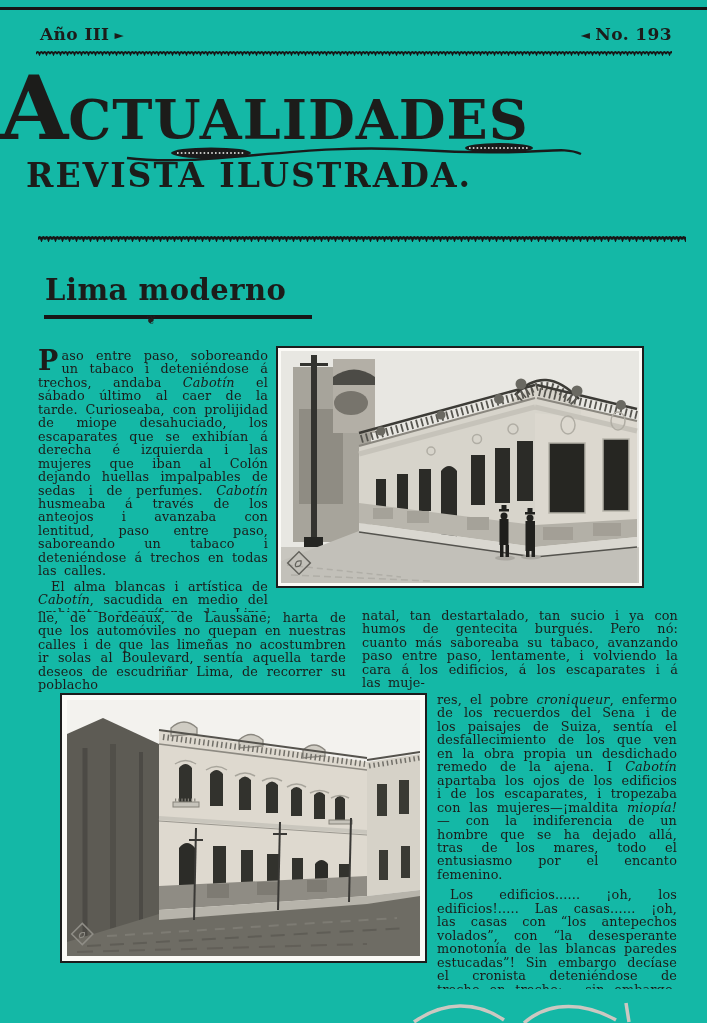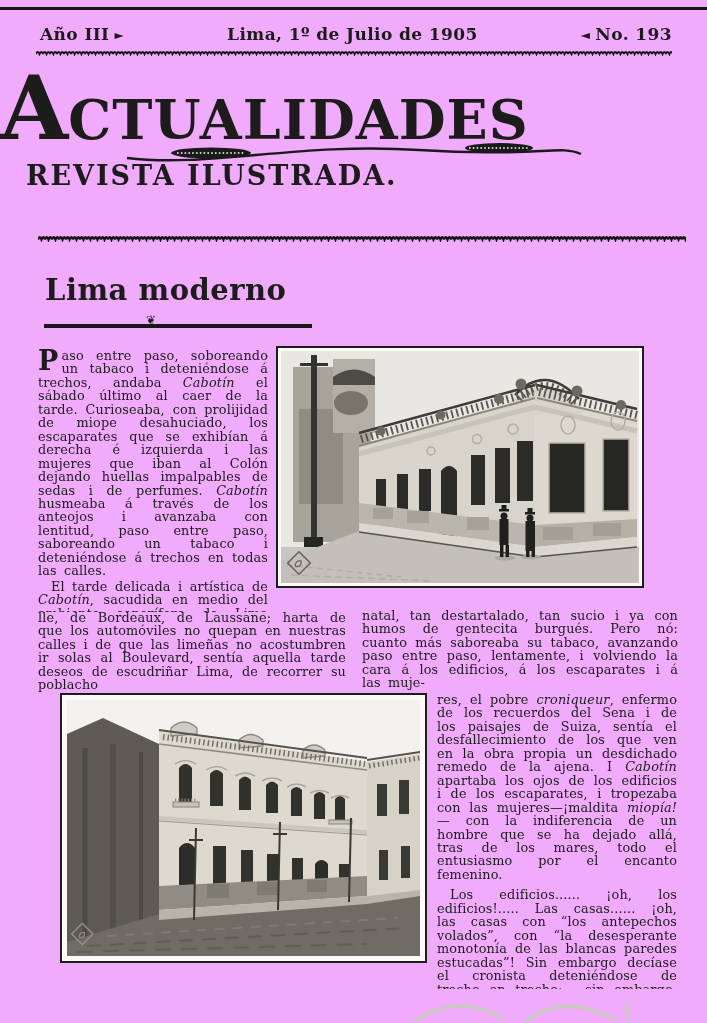--- a/index.html
+++ b/index.html
@@ -1,18 +1,18 @@
 <!DOCTYPE html>
 <html><head>
 <meta charset="utf-8">
 <style>
   html,body{margin:0;padding:0;background:#ffffff;}
   .page{
     position:relative;width:707px;height:1023px;margin:0 auto;
-    background:#f0abfc;color:#1c1c1a;overflow:hidden;
+    background:#14b8a6;color:#1c1c1a;overflow:hidden;
     font-family:"DejaVu Serif","Liberation Serif",serif;
   }
   
   .rule-top{position:absolute;left:0;top:7px;width:707px;height:3px;background:#161616;}
   .masthead-row{
     position:absolute;top:24px;left:40px;width:632px;
     display:flex;justify-content:space-between;align-items:baseline;
     font-weight:bold;font-size:17px;letter-spacing:.4px;white-space:nowrap;
   }
   .mh-left,.mh-right{display:flex;align-items:baseline;gap:5px;}
@@ -21,27 +21,27 @@
   .wavy-1{top:48px;left:36px;}
   .wavy-2{top:233px;left:38px;}
   
   .logo{position:absolute;top:76px;left:0;width:707px;text-align:left;}
   .logo-title{
     font-size:54px;line-height:64px;font-weight:bold;letter-spacing:1px;margin:0;
   }
   .logo-title::first-letter{font-size:88px;letter-spacing:0;}
   .logo-flourish{display:block;margin:-14px auto -6px auto;}
   .logo-subtitle{
-    font-size:27px;line-height:36px;font-weight:bold;letter-spacing:2px;margin:0 0 14px 26px;
+    font-size:33px;line-height:36px;font-weight:bold;letter-spacing:2px;margin:0 0 14px 26px;
   }
   
   .article-title{
     position:absolute;left:44px;top:274px;margin:0;
     font-size:29px;line-height:32px;font-weight:bold;letter-spacing:.5px;
-    border-bottom:4px solid #171717;padding:0 26px 18px 1px;
+    border-bottom:4px solid #171717;padding:0 26px 9px 1px;
   }
   .title-ornament{position:absolute;left:146px;top:313px;font-size:12px;color:#222;}
   
   .btxt{
     position:absolute;font-size:12.8px;line-height:13.45px;
     text-align:justify;letter-spacing:.15px;word-spacing:3px;
   }
   .btxt p{margin:0;}
   .btxt p.indent{text-indent:13px;}
   .btxt p + p{margin-top:2px;}
@@ -66,21 +66,20 @@
 <body>
 
 <div class="page">
 
   <div class="rule-top"></div>
   <div class="masthead-row">
     <span class="mh-left">
       <span>Año III</span>
       <span class="mh-arrow">►</span>
     </span>
-    <span>Lima, 1º de Julio de 1905</span>
     <span class="mh-right">
       <span class="mh-arrow">◄</span>
       <span>No. 193</span>
     </span>
   </div>
   <svg class="wavy wavy-1" width="636" height="8">
     <defs>
       <pattern id="w1" width="7" height="8" patternUnits="userSpaceOnUse">
         <path d="M0 6 Q1.75 2 3.5 6 Q5.25 2 7 6" fill="none" stroke="#161616" stroke-width="2"></path>
       </pattern>
@@ -106,21 +105,21 @@
       </pattern>
     </defs>
     <rect width="648" height="9" fill="url(#w2)"></rect>
   </svg>
 
   <h1 class="article-title">Lima moderno</h1>
   <div class="title-ornament">❦</div>
 
   <div class="btxt col-left-top">
     <p class="dropcap"><span>Paso entre paso, soboreando un tabaco i deteniéndose á trechos, andaba </span><i>Cabotín</i><span> el sábado último al caer de la tarde.  Curioseaba, con prolijidad de miope desahuciado, los escaparates que se exhibían á derecha é izquierda i las mujeres que iban al Colón dejando huellas impalpables de sedas i de perfumes.  </span><i>Cabotín</i><span> husmeaba á través de los anteojos i avanzaba con lentitud, paso entre paso, saboreando un tabaco i deteniéndose á trechos en todas las calles.</span></p>
-    <p class="indent"><span>El tarde delicada i artística de </span><i>Cabotín</i><span>, sacudida en medio del ambiente soporífero de Lima por la nostalgia de París, de Trouvi-</span></p>
+    <p class="indent"><span>El alma blancas i artística de </span><i>Cabotín</i><span>, sacudida en medio del ambiente soporífero de Lima por la nostalgia de París, de Trouvi-</span></p>
   </div>
   <div class="btxt col-right-wide">
     <p><span>natal, tan destartalado, tan sucio i ya con humos de gentecita burgués.  Pero nó: cuanto más saboreaba su tabaco, avanzando paso entre paso, lentamente, i volviendo la cara á los edificios, á los escaparates i á las muje-</span></p>
   </div>
   <div class="btxt col-left-wide">
     <p><span>lle, de Bordeaux, de Laussane; harta de que los automóviles no quepan en nuestras calles i de que las limeñas no acostumbren ir solas al Boulevard, sentía aquella tarde deseos de escudriñar Lima, de recorrer su poblacho</span></p>
   </div>
   <div class="btxt col-right-narrow">
     <p><span>res, el pobre </span><i>croniqueur</i><span>, enfermo de los recuerdos del Sena i de los paisajes de Suiza, sentía el desfallecimiento de los que ven en la obra propia un desdichado remedo de la ajena.  I </span><i>Cabotín</i><span> apartaba los ojos de los edificios i de los escaparates, i tropezaba con las mujeres—¡maldita </span><i>miopía!</i><span>— con la indiferencia de un hombre que se ha dejado allá, tras de los mares, todo el entusiasmo por el encanto femenino.</span></p>
     <p class="indent"><span>Los edificios...... ¡oh, los edificios!..... Las casas...... ¡oh, las casas con “los antepechos volados”, con “la desesperante monotonía de las blancas paredes estucadas”! Sin embargo decíase el cronista deteniéndose de trecho en trecho;— sin embargo, hai en al-</span></p>

